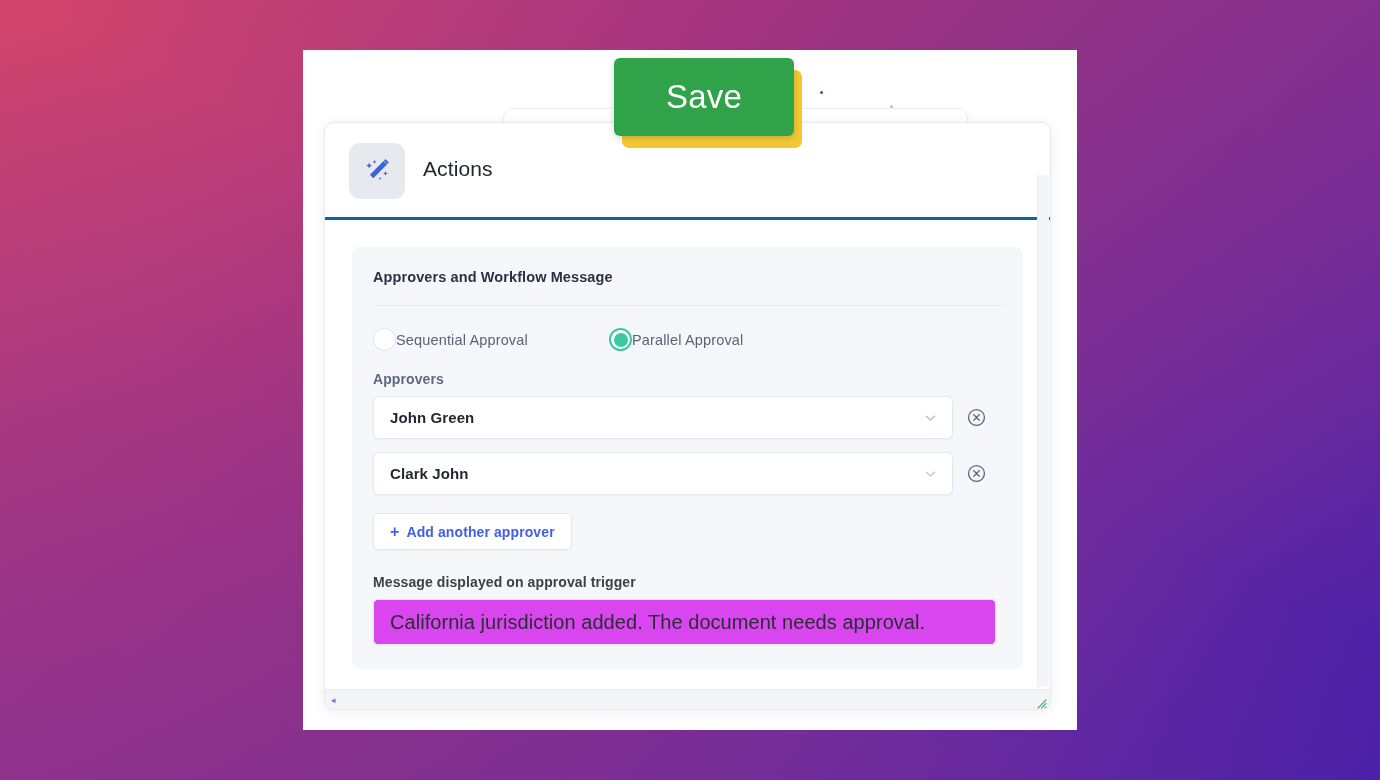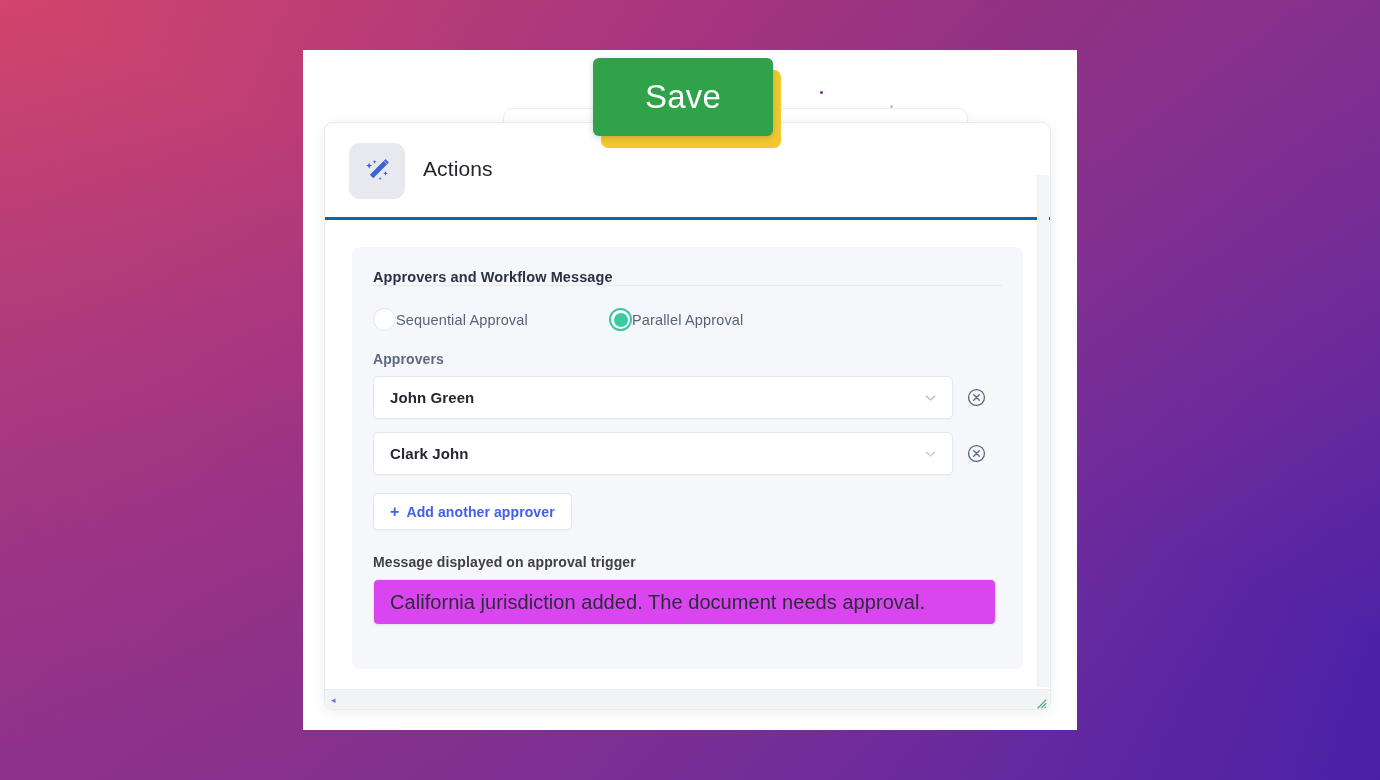--- a/index.html
+++ b/index.html
@@ -104,21 +104,21 @@
     background: #f6f7fa;
     border-radius: 8px;
     padding: 22px 21px 26px 21px;
     height: 422px;
   }
   .section-title {
     font-size: 14.5px;
     font-weight: bold;
     color: #2b3245;
     letter-spacing: .1px;
-    padding-bottom: 0;
+    padding-bottom: 20px;
     border-bottom: 1px solid #e6e9f0;
     margin-bottom: 22px;
   }
 
   .radio-row { display: flex; align-items: flex-start; margin-bottom: 20px; }
   .radio-opt { display: flex; align-items: center; cursor: pointer; }
   .radio-opt.first { width: 236px; }
   .radio-dot {
     width: 23px; height: 23px;
     border-radius: 50%;
@@ -250,21 +250,21 @@
     top: 0; left: 2px;
     width: 7px; height: 150px;
     border-radius: 4px;
     background: #d9dde6;
     opacity: .0;
   }
 
   
   #save-wrap {
     position: absolute;
-    left: 593px; top: 58px;
+    left: 614px; top: 58px;
     z-index: 9;
   }
   #save-shadow {
     position: absolute;
     left: 8px; top: 12px;
     width: 180px; height: 78px;
     background: #f2c830;
     border-radius: 7px;
   }
   #save-button {

